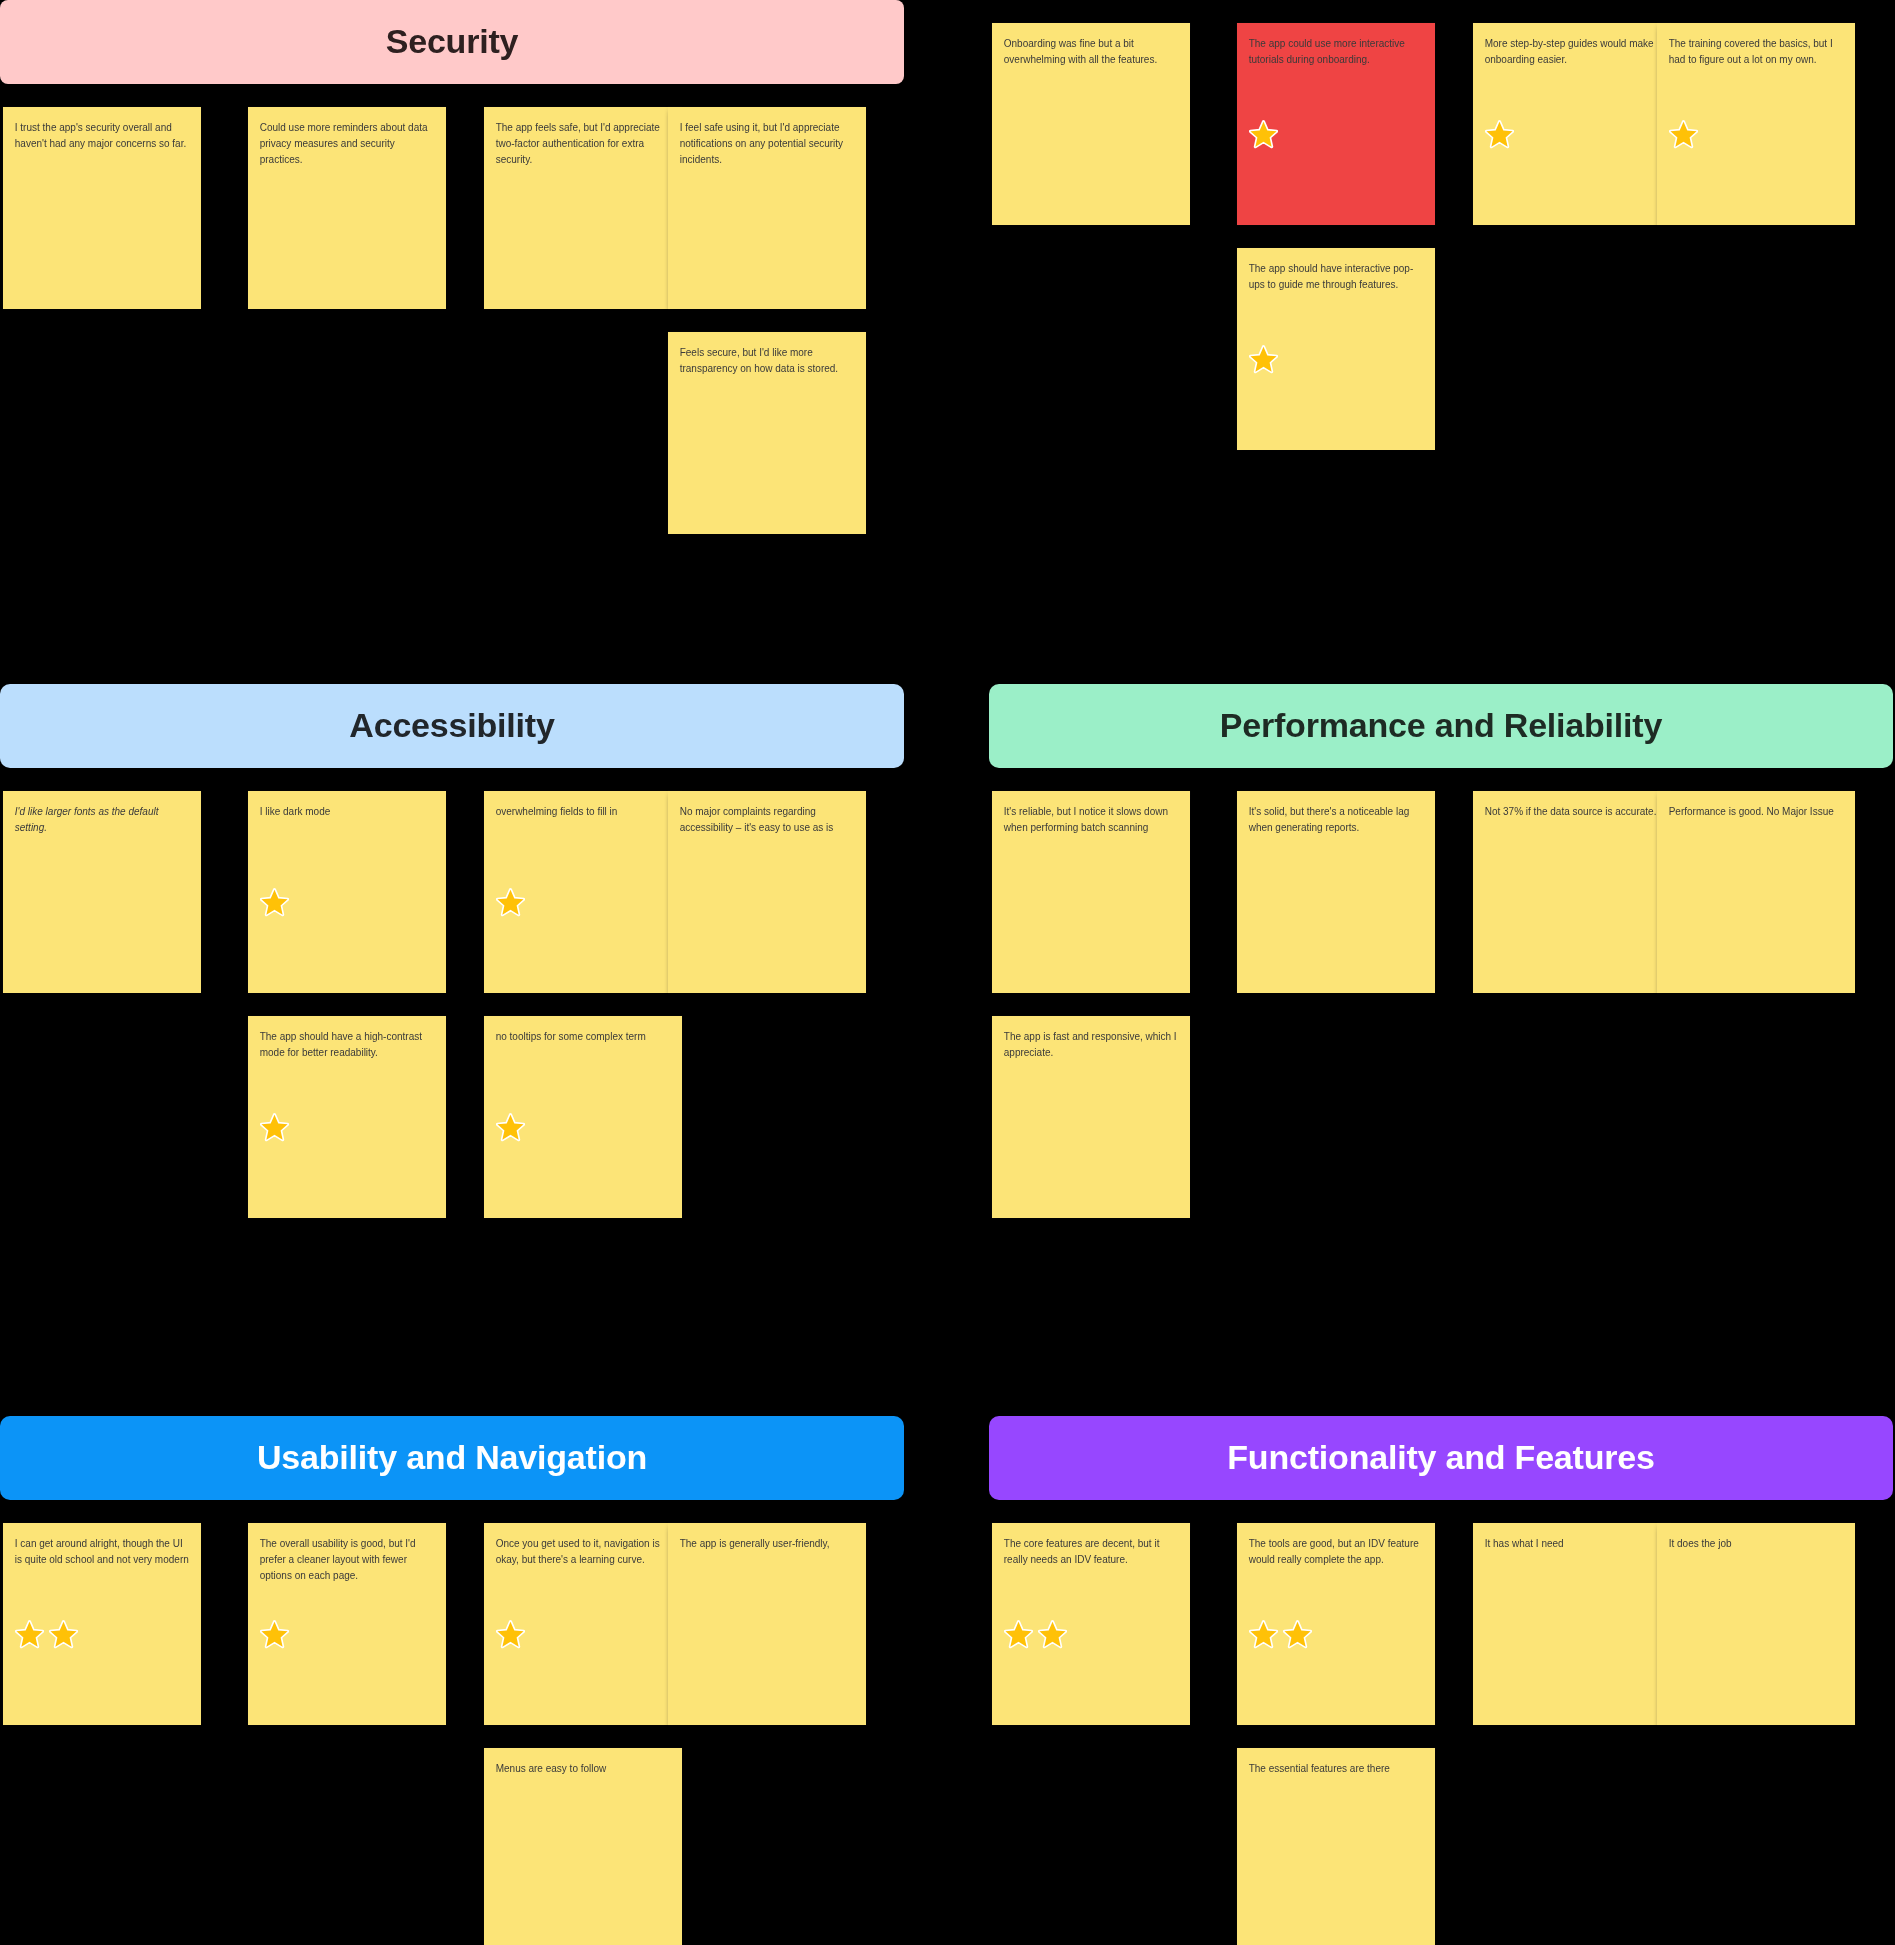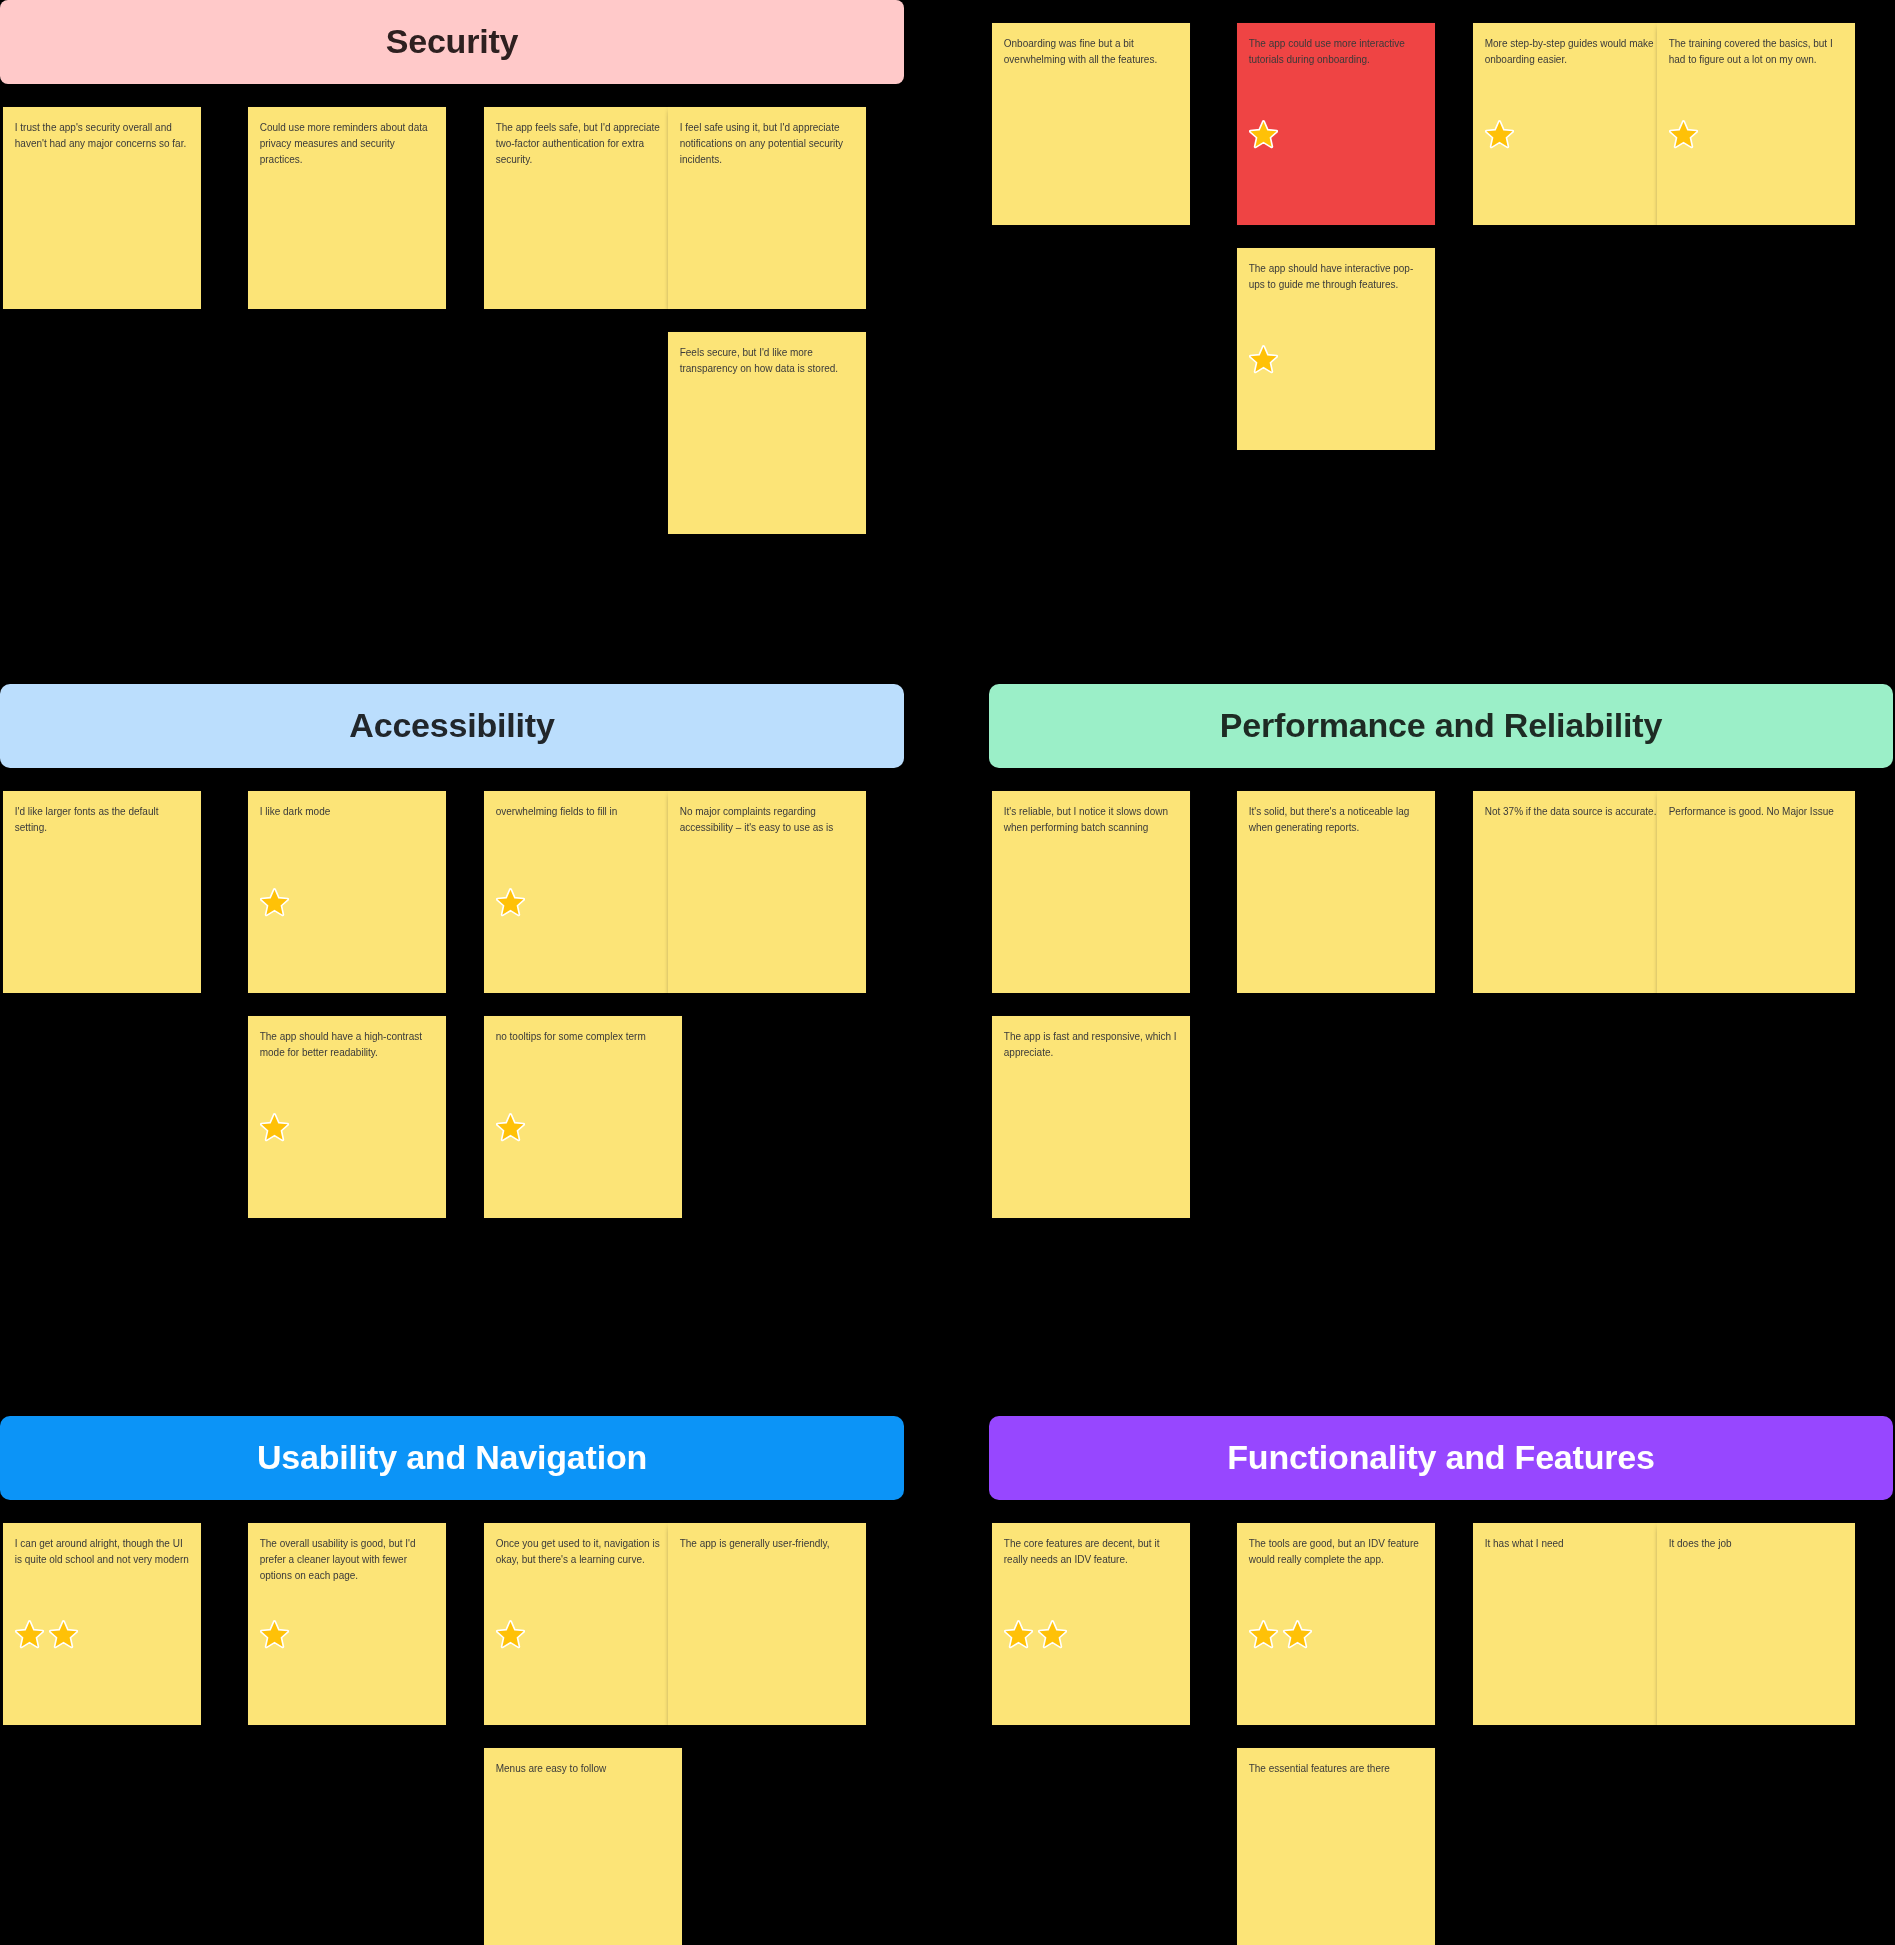--- a/index.html
+++ b/index.html
@@ -174,21 +174,21 @@
           </div>
         </div>
       </div>
     </div>
     <div class="section col-left row-2">
       <div class="sec-header" style="background: rgb(187, 222, 253);">
         <div class="sec-header-title" style="color: rgb(33, 38, 43);">Accessibility</div>
       </div>
       <div class="notes-rows" style="position: relative; height: 451px;">
         <div class="note-row r0">
-          <div class="note c0" style="background: rgb(252, 228, 119);">
+          <div class="note c0" style="background: rgb(252, 228, 119); font-style: italic;">
             <div class="note-text" style="color: rgb(58, 58, 58);">I'd like larger fonts as the default setting.</div>
           </div>
           <div class="note c1" style="background: rgb(252, 228, 119);">
             <div class="note-text" style="color: rgb(58, 58, 58);">I like dark mode</div>
             <div class="stars">
               <span class="star-ico">
                 <svg viewBox="0 0 100 100" xmlns="http://www.w3.org/2000/svg">
   <path d="M50 6 L63 36 L95 39 L71 60 L78 92 L50 75 L22 92 L29 60 L5 39 L37 36 Z" fill="#FFC107" stroke="#FFFFFF" stroke-width="11" stroke-linejoin="round" stroke-linecap="round" paint-order="stroke"></path>
 </svg>
               </span>

